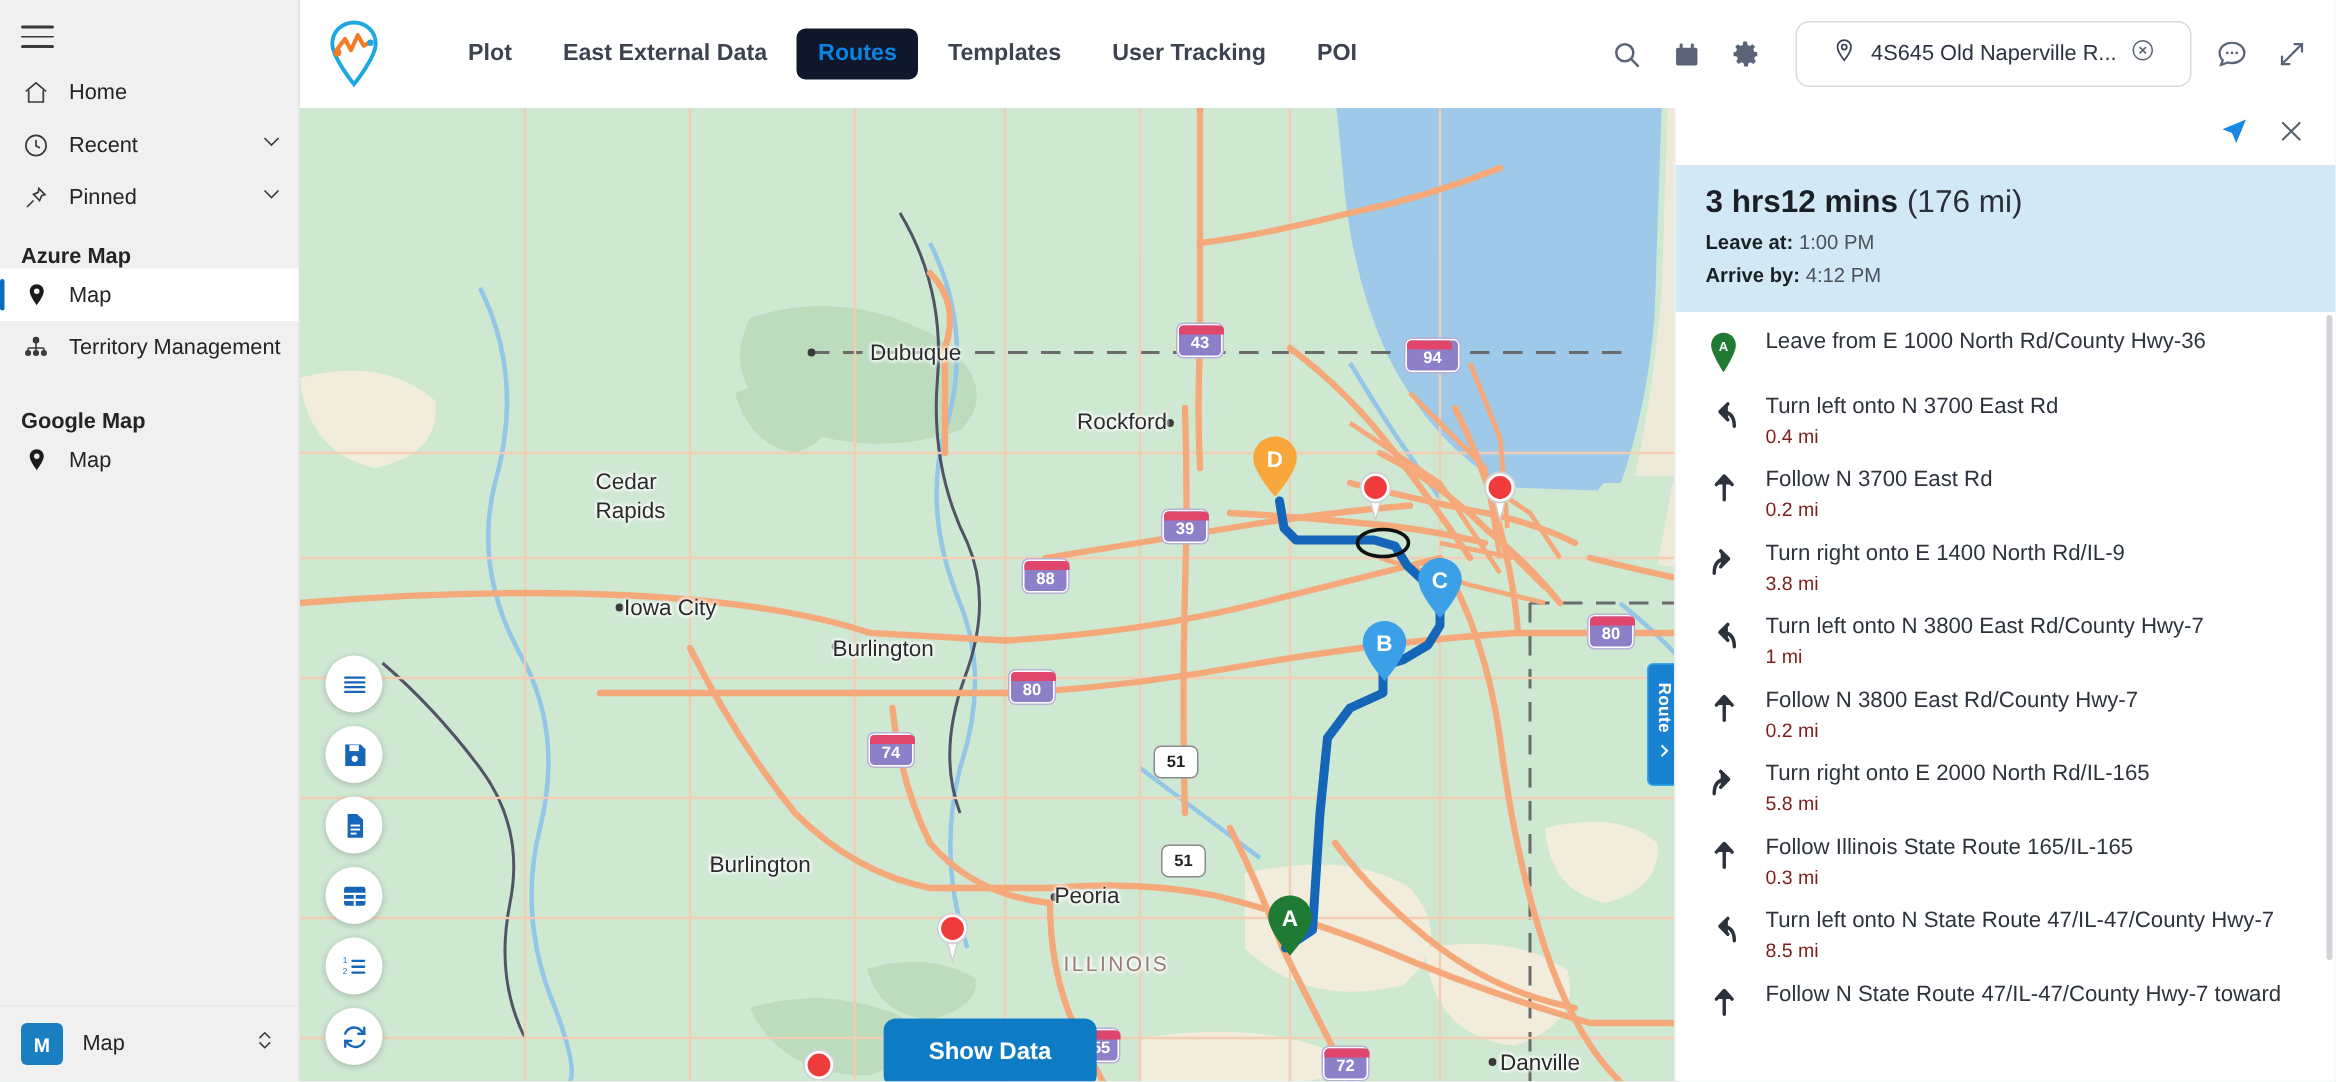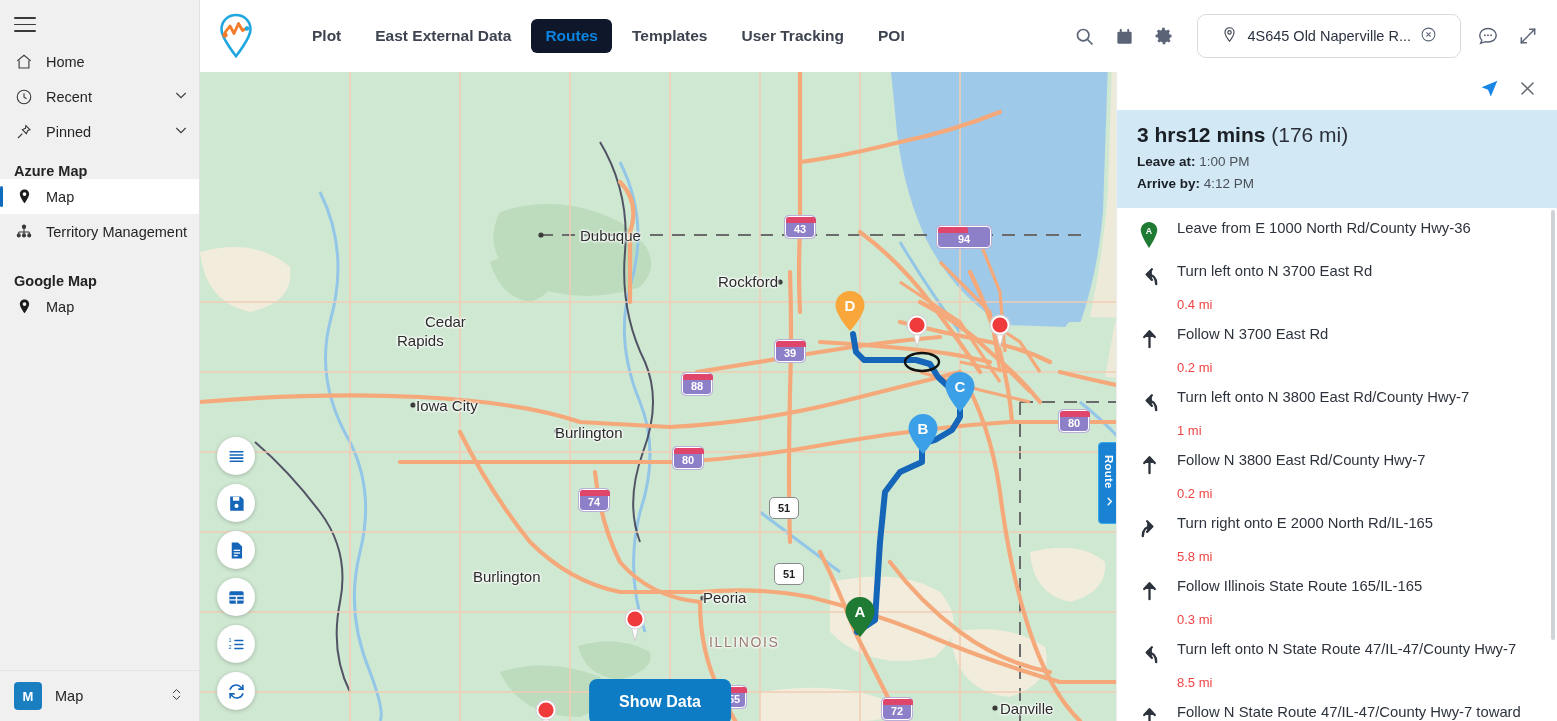--- a/index.html
+++ b/index.html
@@ -125,21 +125,21 @@
   .rp-dur b { font-weight: 700; }
   .rp-dur .mi { font-weight: 400; color: #2a2f38; }
   .rp-meta { font-size: 13.5px; color: #3a4049; margin-top: 7px; }
   .rp-meta b { font-weight: 700; color: #1b1f26; }
   .rp-meta .v { color: #4b5159; }
   .rp-list { flex: 1; overflow: hidden; position: relative; padding-top: 4px; }
   .step { display: flex; align-items: flex-start; gap: 14px; padding: 6px 16px 6px 18px; }
   .step .sico { width: 28px; flex: 0 0 28px; display: flex; justify-content: center; padding-top: 3px; }
   .step .stxt { flex: 1; }
   .step .sname { font-size: 14.8px; color: #2d333c; line-height: 20px; }
-  .step .sdist { font-size: 13px; color: #ef4444; margin-top: 16px; }
+  .step .sdist { font-size: 13px; color: #7f1d1d; margin-top: 2px; }
   .rp-scroll {
     position: absolute; right: 2px; top: 2px; width: 4px; height: 430px;
     background: #cfd2d6; border-radius: 3px;
   }
 </style>
 </head>
 <body>
 
 <div id="app">
 
@@ -440,36 +440,36 @@
               <circle cx="795" cy="636" r="2.6"></circle>
             <circle cx="1017" cy="328" r="2.6"></circle>
               <circle cx="1019" cy="708" r="2.6"></circle>
           </g>
         </g>
       </svg>
 
       <div id="city-labels">
           <div style="position: absolute; left: 340px; top: 155px; font-size: 15px; color: rgb(43, 43, 43); font-weight: 400; text-shadow: rgb(255, 255, 255) 0px 0px 3px, rgb(255, 255, 255) 0px 0px 3px, rgb(255, 255, 255) 0px 0px 3px, rgb(255, 255, 255) 0px 0px 3px; white-space: nowrap; pointer-events: none; padding-left: 40px;">Dubuque</div>
           <div style="position: absolute; left: 518px; top: 201px; font-size: 15px; color: rgb(43, 43, 43); font-weight: 400; text-shadow: rgb(255, 255, 255) 0px 0px 3px, rgb(255, 255, 255) 0px 0px 3px, rgb(255, 255, 255) 0px 0px 3px, rgb(255, 255, 255) 0px 0px 3px; white-space: nowrap; pointer-events: none;">Rockford</div>
-          <div style="position: absolute; left: 197px; top: 241px; font-size: 15px; color: rgb(43, 43, 43); font-weight: 400; text-shadow: rgb(255, 255, 255) 0px 0px 3px, rgb(255, 255, 255) 0px 0px 3px, rgb(255, 255, 255) 0px 0px 3px, rgb(255, 255, 255) 0px 0px 3px; white-space: nowrap; pointer-events: none; margin-left: 28px;">Cedar</div>
+          <div style="position: absolute; left: 197px; top: 241px; font-size: 15px; color: rgb(43, 43, 43); font-weight: 400; text-shadow: rgb(255, 255, 255) 0px 0px 3px, rgb(255, 255, 255) 0px 0px 3px, rgb(255, 255, 255) 0px 0px 3px, rgb(255, 255, 255) 0px 0px 3px; white-space: nowrap; pointer-events: none;">Cedar</div>
           <div style="position: absolute; left: 197px; top: 260px; font-size: 15px; color: rgb(43, 43, 43); font-weight: 400; text-shadow: rgb(255, 255, 255) 0px 0px 3px, rgb(255, 255, 255) 0px 0px 3px, rgb(255, 255, 255) 0px 0px 3px, rgb(255, 255, 255) 0px 0px 3px; white-space: nowrap; pointer-events: none;">Rapids</div>
           <div style="position: absolute; left: 216px; top: 325px; font-size: 15px; color: rgb(43, 43, 43); font-weight: 400; text-shadow: rgb(255, 255, 255) 0px 0px 3px, rgb(255, 255, 255) 0px 0px 3px, rgb(255, 255, 255) 0px 0px 3px, rgb(255, 255, 255) 0px 0px 3px; white-space: nowrap; pointer-events: none;">Iowa City</div>
           <div style="position: absolute; left: 355px; top: 352px; font-size: 15px; color: rgb(43, 43, 43); font-weight: 400; text-shadow: rgb(255, 255, 255) 0px 0px 3px, rgb(255, 255, 255) 0px 0px 3px, rgb(255, 255, 255) 0px 0px 3px, rgb(255, 255, 255) 0px 0px 3px; white-space: nowrap; pointer-events: none;">Burlington</div>
           <div style="position: absolute; left: 273px; top: 496px; font-size: 15px; color: rgb(43, 43, 43); font-weight: 400; text-shadow: rgb(255, 255, 255) 0px 0px 3px, rgb(255, 255, 255) 0px 0px 3px, rgb(255, 255, 255) 0px 0px 3px, rgb(255, 255, 255) 0px 0px 3px; white-space: nowrap; pointer-events: none;">Burlington</div>
           <div style="position: absolute; left: 503px; top: 517px; font-size: 15px; color: rgb(43, 43, 43); font-weight: 400; text-shadow: rgb(255, 255, 255) 0px 0px 3px, rgb(255, 255, 255) 0px 0px 3px, rgb(255, 255, 255) 0px 0px 3px, rgb(255, 255, 255) 0px 0px 3px; white-space: nowrap; pointer-events: none;">Peoria</div>
           <div style="position: absolute; left: 509px; top: 562px; font-size: 14px; color: rgb(154, 125, 112); letter-spacing: 1.6px; font-weight: 400; text-shadow: rgb(255, 255, 255) 0px 0px 3px, rgb(255, 255, 255) 0px 0px 3px, rgb(255, 255, 255) 0px 0px 3px, rgb(255, 255, 255) 0px 0px 3px; white-space: nowrap; pointer-events: none;">ILLINOIS</div>
           <div style="position: absolute; left: 800px; top: 628px; font-size: 15px; color: rgb(43, 43, 43); font-weight: 400; text-shadow: rgb(255, 255, 255) 0px 0px 3px, rgb(255, 255, 255) 0px 0px 3px, rgb(255, 255, 255) 0px 0px 3px, rgb(255, 255, 255) 0px 0px 3px; white-space: nowrap; pointer-events: none;">Danville</div>
         </div>
 
       <div id="shields">
           <div style="position: absolute; left: 585px; top: 144px; width: 30px; height: 22px; display: flex; align-items: center; justify-content: center; font-size: 11px; font-weight: 700; border-radius: 4px; background: rgb(142, 127, 201); color: rgb(255, 255, 255); border: 1.5px solid rgb(255, 255, 255); box-shadow: rgb(185, 176, 216) 0px 0px 0px 1px;">
             <div style="position: absolute; left: 0px; top: 0px; width: 30px; height: 6px; background: rgb(224, 69, 107); border-radius: 3px 3px 0px 0px;"></div>
             <span style="position: relative; z-index: 2; margin-top: 4px;">43</span>
           </div>
-          <div style="position: absolute; left: 737px; top: 154px; width: 54px; height: 22px; display: flex; align-items: center; justify-content: center; font-size: 11px; font-weight: 700; border-radius: 4px; background: rgb(142, 127, 201); color: rgb(255, 255, 255); border: 1.5px solid rgb(255, 255, 255); box-shadow: rgb(185, 176, 216) 0px 0px 0px 1px;">
+          <div style="position: absolute; left: 737px; top: 154px; width: 36px; height: 22px; display: flex; align-items: center; justify-content: center; font-size: 11px; font-weight: 700; border-radius: 4px; background: rgb(142, 127, 201); color: rgb(255, 255, 255); border: 1.5px solid rgb(255, 255, 255); box-shadow: rgb(185, 176, 216) 0px 0px 0px 1px;">
             <div style="position: absolute; left: 0px; top: 0px; width: 30px; height: 6px; background: rgb(224, 69, 107); border-radius: 3px 3px 0px 0px;"></div>
             <span style="position: relative; z-index: 2; margin-top: 4px;">94</span>
           </div>
           <div style="position: absolute; left: 575px; top: 268px; width: 30px; height: 22px; display: flex; align-items: center; justify-content: center; font-size: 11px; font-weight: 700; border-radius: 4px; background: rgb(142, 127, 201); color: rgb(255, 255, 255); border: 1.5px solid rgb(255, 255, 255); box-shadow: rgb(185, 176, 216) 0px 0px 0px 1px;">
             <div style="position: absolute; left: 0px; top: 0px; width: 30px; height: 6px; background: rgb(224, 69, 107); border-radius: 3px 3px 0px 0px;"></div>
             <span style="position: relative; z-index: 2; margin-top: 4px;">39</span>
           </div>
           <div style="position: absolute; left: 482px; top: 301px; width: 30px; height: 22px; display: flex; align-items: center; justify-content: center; font-size: 11px; font-weight: 700; border-radius: 4px; background: rgb(142, 127, 201); color: rgb(255, 255, 255); border: 1.5px solid rgb(255, 255, 255); box-shadow: rgb(185, 176, 216) 0px 0px 0px 1px;">
             <div style="position: absolute; left: 0px; top: 0px; width: 30px; height: 6px; background: rgb(224, 69, 107); border-radius: 3px 3px 0px 0px;"></div>
             <span style="position: relative; z-index: 2; margin-top: 4px;">88</span>
@@ -660,20 +660,32 @@
               </svg>
             </div>
             <div class="stxt">
               <div class="sname">Follow N 3700 East Rd</div>
               <div class="sdist">0.2 mi</div>
             </div>
           </div>
           <div class="step">
             <div class="sico">
               <svg width="23" height="23" viewBox="0 0 24 24" fill="none" stroke="#2d333c" stroke-width="2.4" stroke-linecap="round" stroke-linejoin="round">
+                <path d="M5 21c0-6 2.5-10 9-10"></path>
+                <path d="M9.5 5.5 15 11l-5.5 5.5" fill="#2d333c"></path>
+              </svg>
+            </div>
+            <div class="stxt">
+              <div class="sname">Turn right onto E 1400 North Rd/IL-9</div>
+              <div class="sdist">3.8 mi</div>
+            </div>
+          </div>
+          <div class="step">
+            <div class="sico">
+              <svg width="23" height="23" viewBox="0 0 24 24" fill="none" stroke="#2d333c" stroke-width="2.4" stroke-linecap="round" stroke-linejoin="round">
                 <path d="M19 21c0-6-2.5-10-9-10"></path>
                 <path d="M14.5 5.5 9 11l5.5 5.5" fill="#2d333c"></path>
               </svg>
             </div>
             <div class="stxt">
               <div class="sname">Turn left onto N 3800 East Rd/County Hwy-7</div>
               <div class="sdist">1 mi</div>
             </div>
           </div>
           <div class="step">

